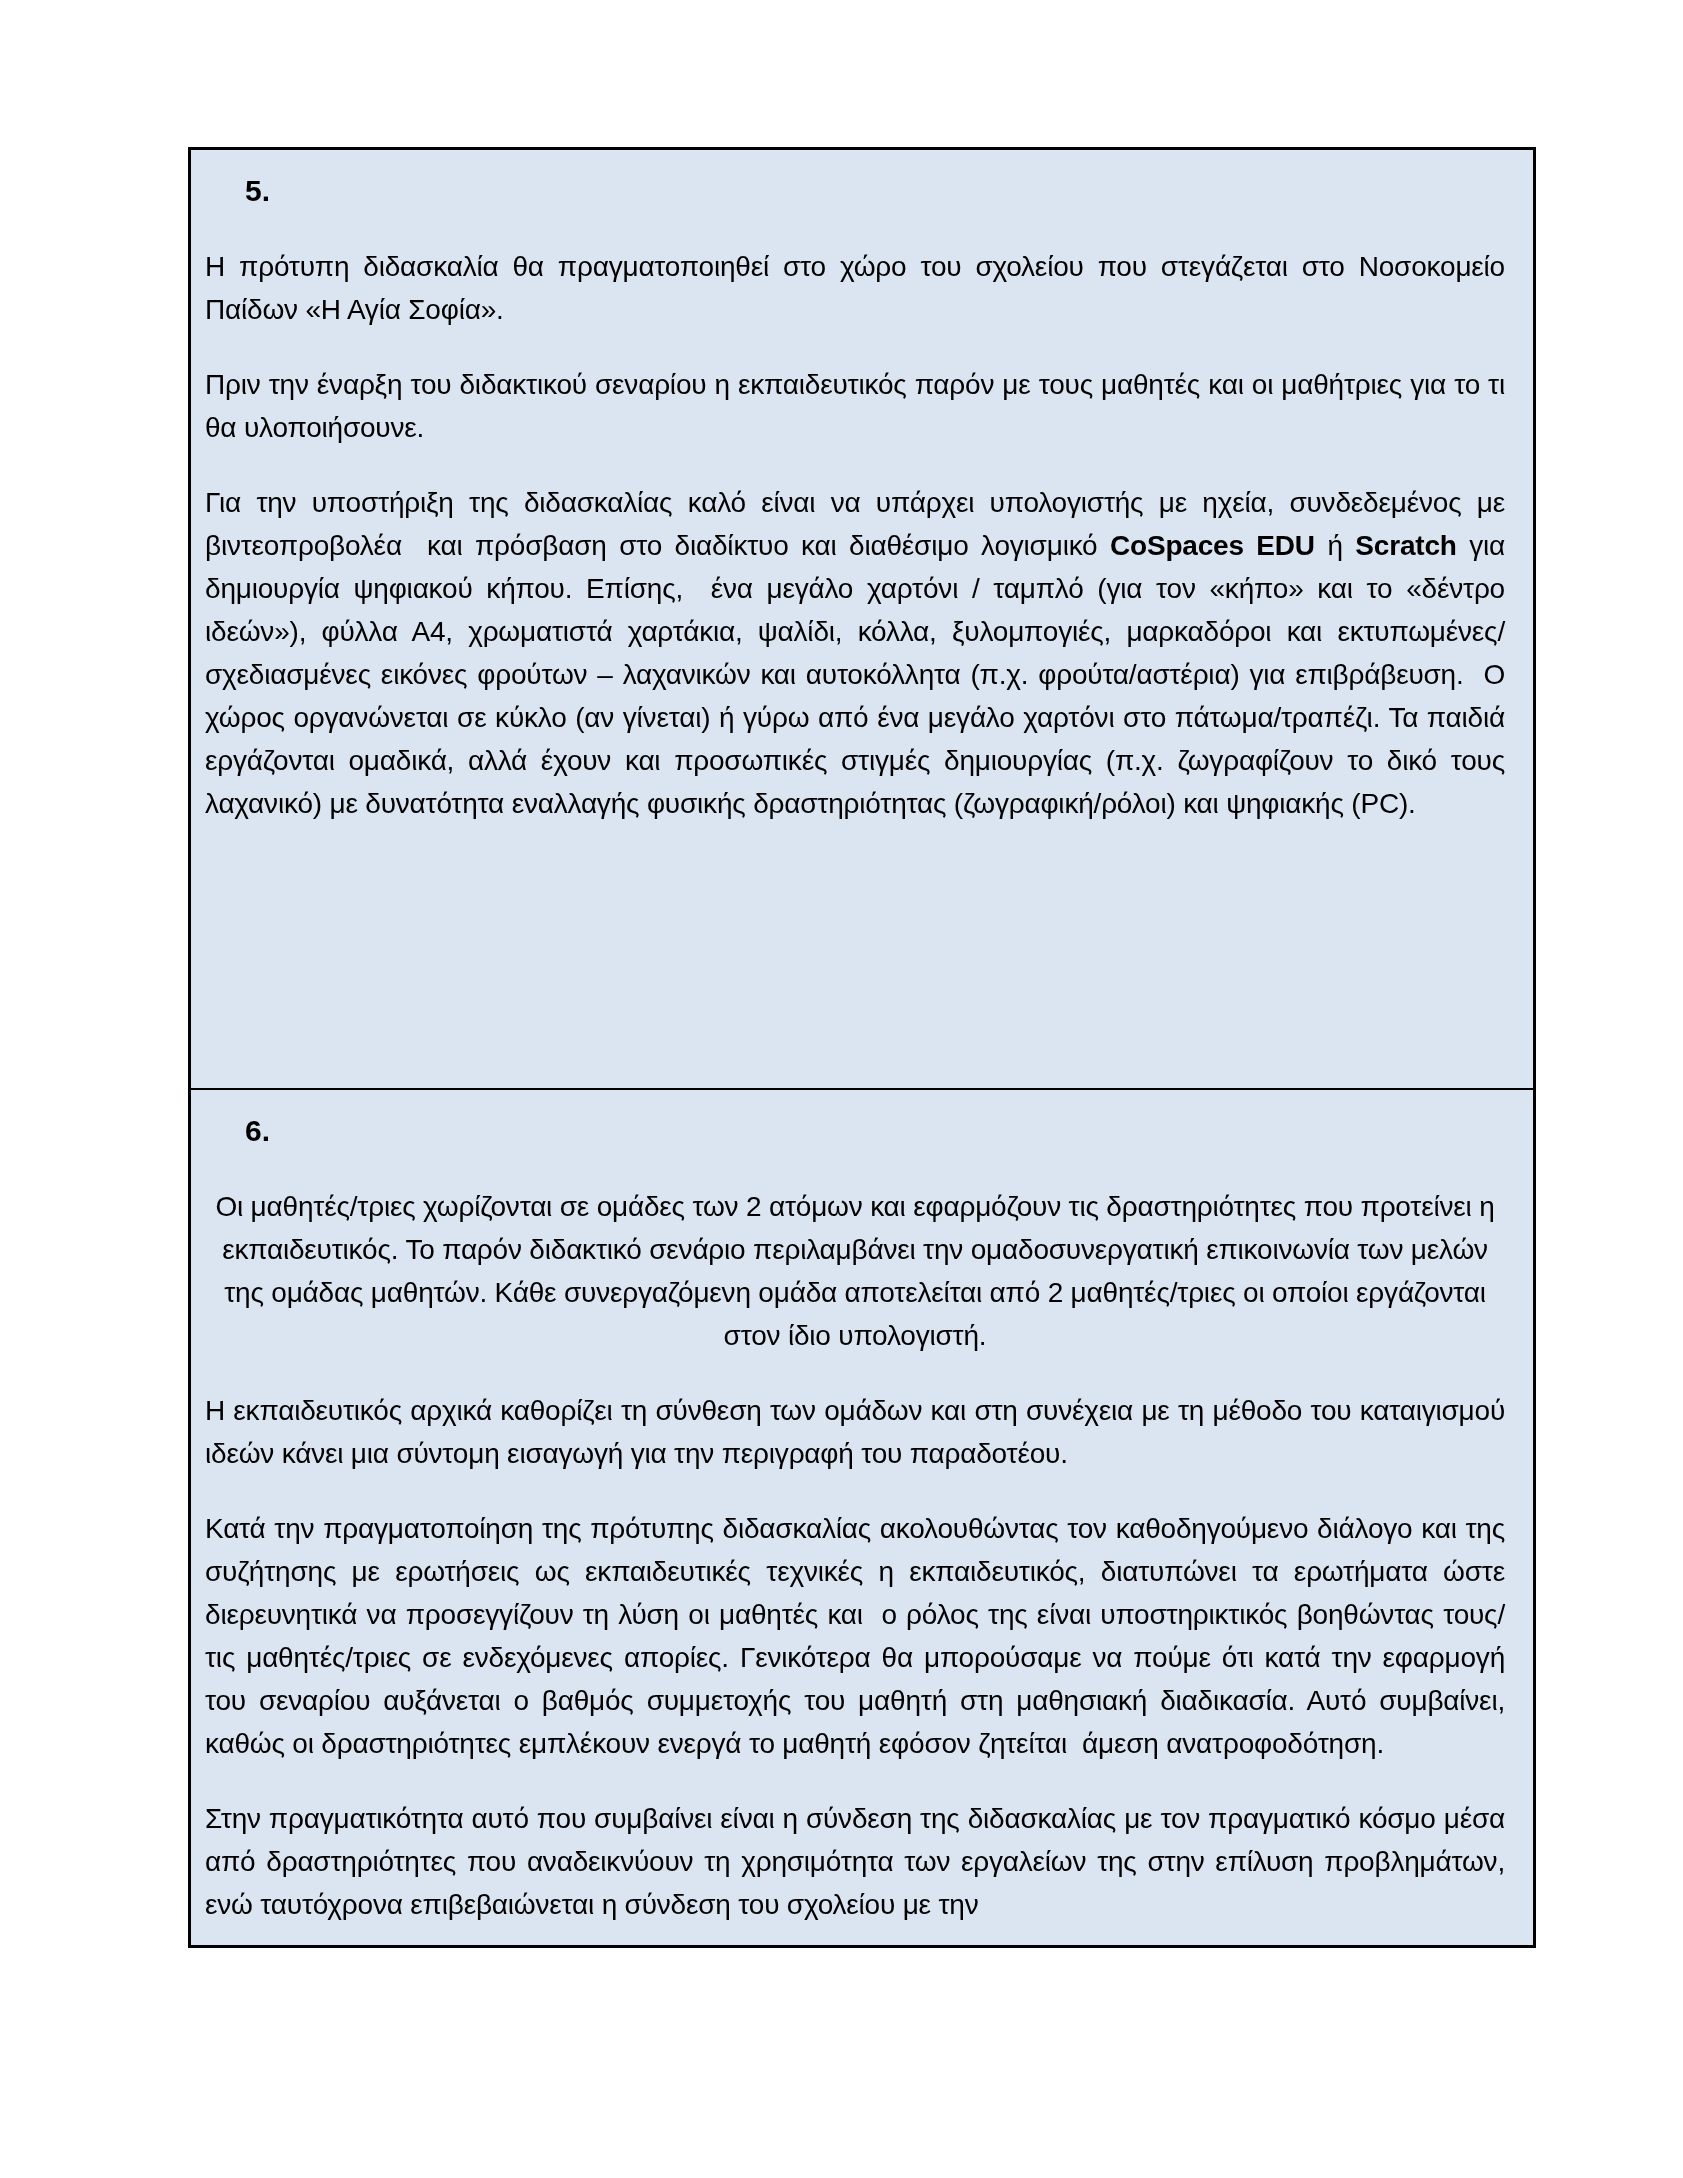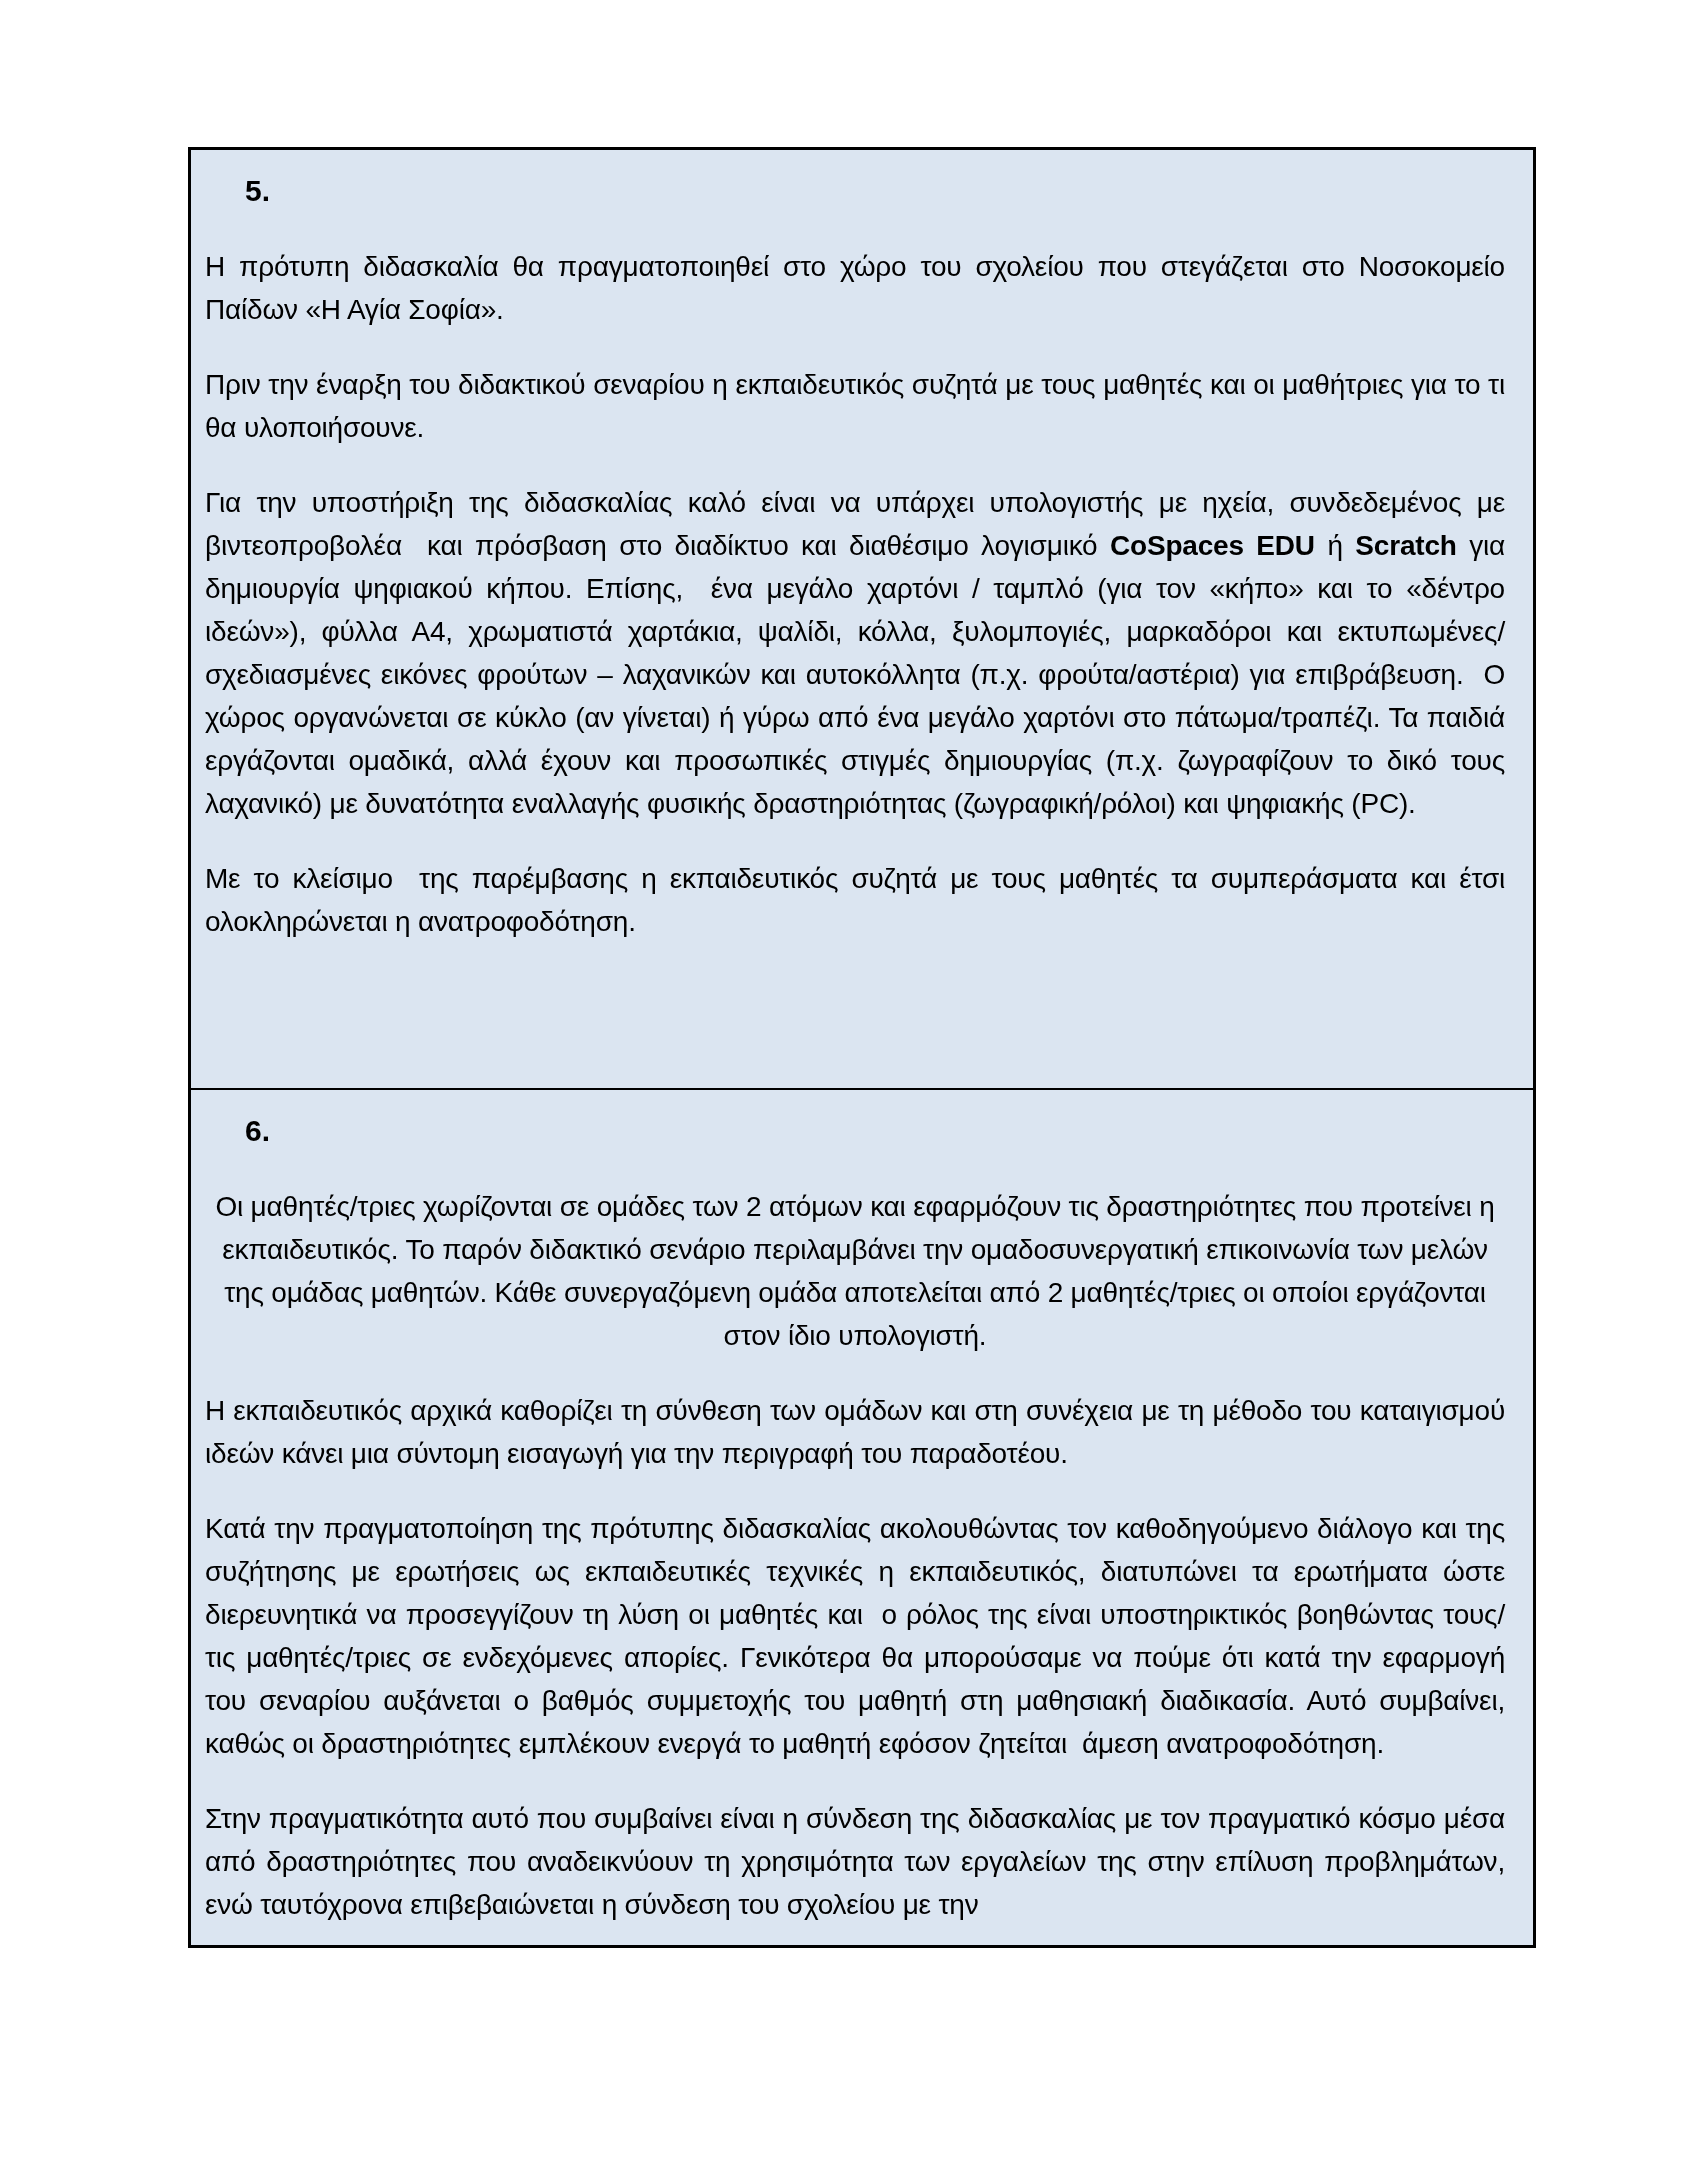--- a/index.html
+++ b/index.html
@@ -50,23 +50,22 @@
 
 <div class="doc-table">
 
   <section class="cell cell-5">
     <h2 class="heading">
       <span class="num">5.</span>
       <span class="htext">
       </span>
     </h2>
     <p class="para justify">Η πρότυπη διδασκαλία θα πραγματοποιηθεί στο χώρο του σχολείου που στεγάζεται στο Νοσοκομείο Παίδων «Η Αγία Σοφία».</p>
-    <p class="para justify">Πριν την έναρξη του διδακτικού σεναρίου η εκπαιδευτικός συζητά με τους μαθητές και οι μαθήτριες για το τι θα υλοποιήσουνε.</p>
+    <p class="para justify">Πριν την έναρξη του διδακτικού σεναρίου η εκπαιδευτικός παρόν με τους μαθητές και οι μαθήτριες για το τι θα υλοποιήσουνε.</p>
     <p class="para justify"><span>Για την υποστήριξη της διδασκαλίας καλό είναι να υπάρχει υπολογιστής με ηχεία, συνδεδεμένος με βιντεοπροβολέα  και πρόσβαση στο διαδίκτυο και διαθέσιμο λογισμικό </span><b>CoSpaces EDU</b><span> ή </span><b>Scratch</b><span> για δημιουργία ψηφιακού κήπου. Επίσης,  ένα μεγάλο χαρτόνι / ταμπλό (για τον «κήπο» και το «δέντρο ιδεών»), φύλλα Α4, χρωματιστά χαρτάκια, ψαλίδι, κόλλα, ξυλομπογιές, μαρκαδόροι και εκτυπωμένες/σχεδιασμένες εικόνες φρούτων – λαχανικών και αυτοκόλλητα (π.χ. φρούτα/αστέρια) για επιβράβευση.  Ο χώρος οργανώνεται σε κύκλο (αν γίνεται) ή γύρω από ένα μεγάλο χαρτόνι στο πάτωμα/τραπέζι. Τα παιδιά εργάζονται ομαδικά, αλλά έχουν και προσωπικές στιγμές δημιουργίας (π.χ. ζωγραφίζουν το δικό τους λαχανικό) με δυνατότητα εναλλαγής φυσικής δραστηριότητας (ζωγραφική/ρόλοι) και ψηφιακής (PC).</span></p>
-    <p class="para justify">Με το κλείσιμο  της παρέμβασης η εκπαιδευτικός συζητά με τους μαθητές τα συμπεράσματα και έτσι ολοκληρώνεται η ανατροφοδότηση.</p>
   </section>
 
   <section class="cell cell-6">
     <h2 class="heading">
       <span class="num">6.</span>
     </h2>
     <p class="para left">Οι μαθητές/τριες χωρίζονται σε ομάδες των 2 ατόμων και εφαρμόζουν τις δραστηριότητες που προτείνει η εκπαιδευτικός. Το παρόν διδακτικό σενάριο περιλαμβάνει την ομαδοσυνεργατική επικοινωνία των μελών της ομάδας μαθητών. Κάθε συνεργαζόμενη ομάδα αποτελείται από 2 μαθητές/τριες οι οποίοι εργάζονται στον ίδιο υπολογιστή.</p>
     <p class="para justify">Η εκπαιδευτικός αρχικά καθορίζει τη σύνθεση των ομάδων και στη συνέχεια με τη μέθοδο του καταιγισμού ιδεών κάνει μια σύντομη εισαγωγή για την περιγραφή του παραδοτέου.</p>
     <p class="para justify">Κατά την πραγματοποίηση της πρότυπης διδασκαλίας ακολουθώντας τον καθοδηγούμενο διάλογο και της συζήτησης με ερωτήσεις ως εκπαιδευτικές τεχνικές η εκπαιδευτικός, διατυπώνει τα ερωτήματα ώστε διερευνητικά να προσεγγίζουν τη λύση οι μαθητές και  ο ρόλος της είναι υποστηρικτικός βοηθώντας τους/τις μαθητές/τριες σε ενδεχόμενες απορίες. Γενικότερα θα μπορούσαμε να πούμε ότι κατά την εφαρμογή του σεναρίου αυξάνεται ο βαθμός συμμετοχής του μαθητή στη μαθησιακή διαδικασία. Αυτό συμβαίνει, καθώς οι δραστηριότητες εμπλέκουν ενεργά το μαθητή εφόσον ζητείται  άμεση ανατροφοδότηση.</p>
     <p class="para justify">Στην πραγματικότητα αυτό που συμβαίνει είναι η σύνδεση της διδασκαλίας με τον πραγματικό κόσμο μέσα από δραστηριότητες που αναδεικνύουν τη χρησιμότητα των εργαλείων της στην επίλυση προβλημάτων, ενώ ταυτόχρονα επιβεβαιώνεται η σύνδεση του σχολείου με την</p>

